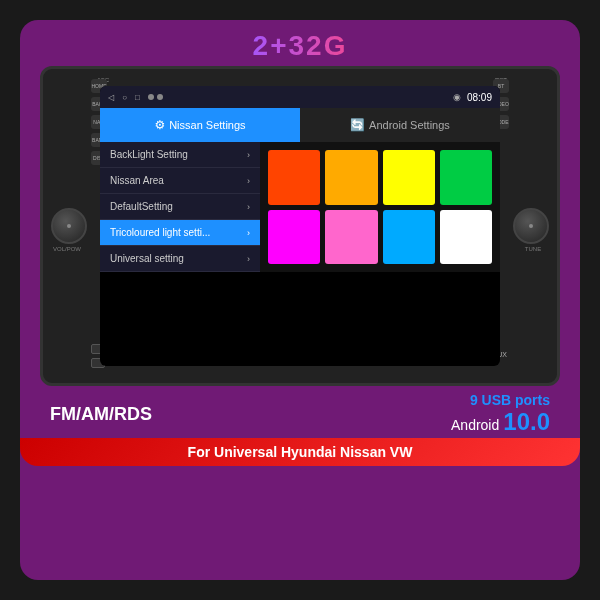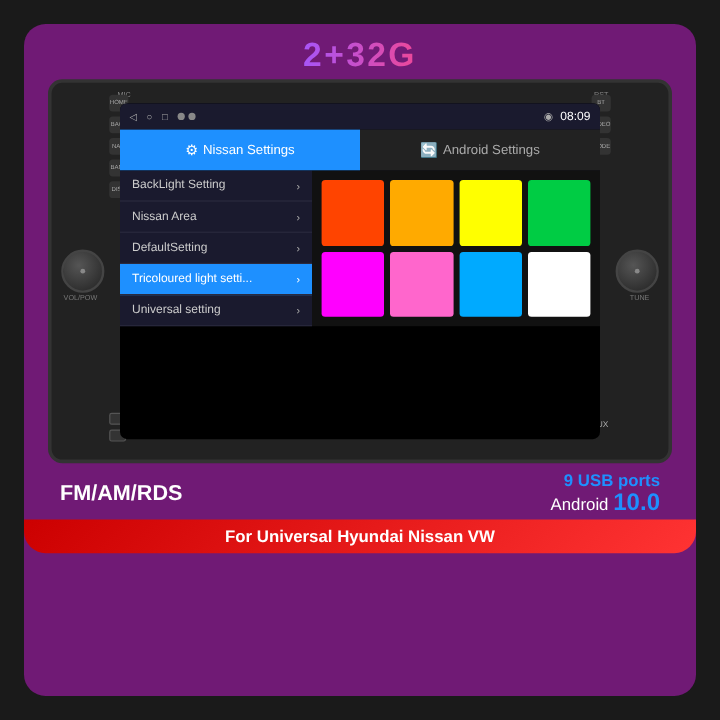--- a/index.html
+++ b/index.html
@@ -264,21 +264,21 @@
     .usb-label {
       font-size: 14px;
       font-weight: bold;
       color: #1e90ff;
     }
     .android-label {
       font-size: 14px;
       color: #fff;
     }
     .android-version {
-      font-size: 20px;
+      font-size: 24px;
       font-weight: bold;
       color: #1e90ff;
     }
 
     
     .bottom-banner {
       width: 100%;
       background: linear-gradient(135deg, #cc0000, #ff3333);
       border-radius: 0 0 18px 18px;
       padding: 6px 16px;

